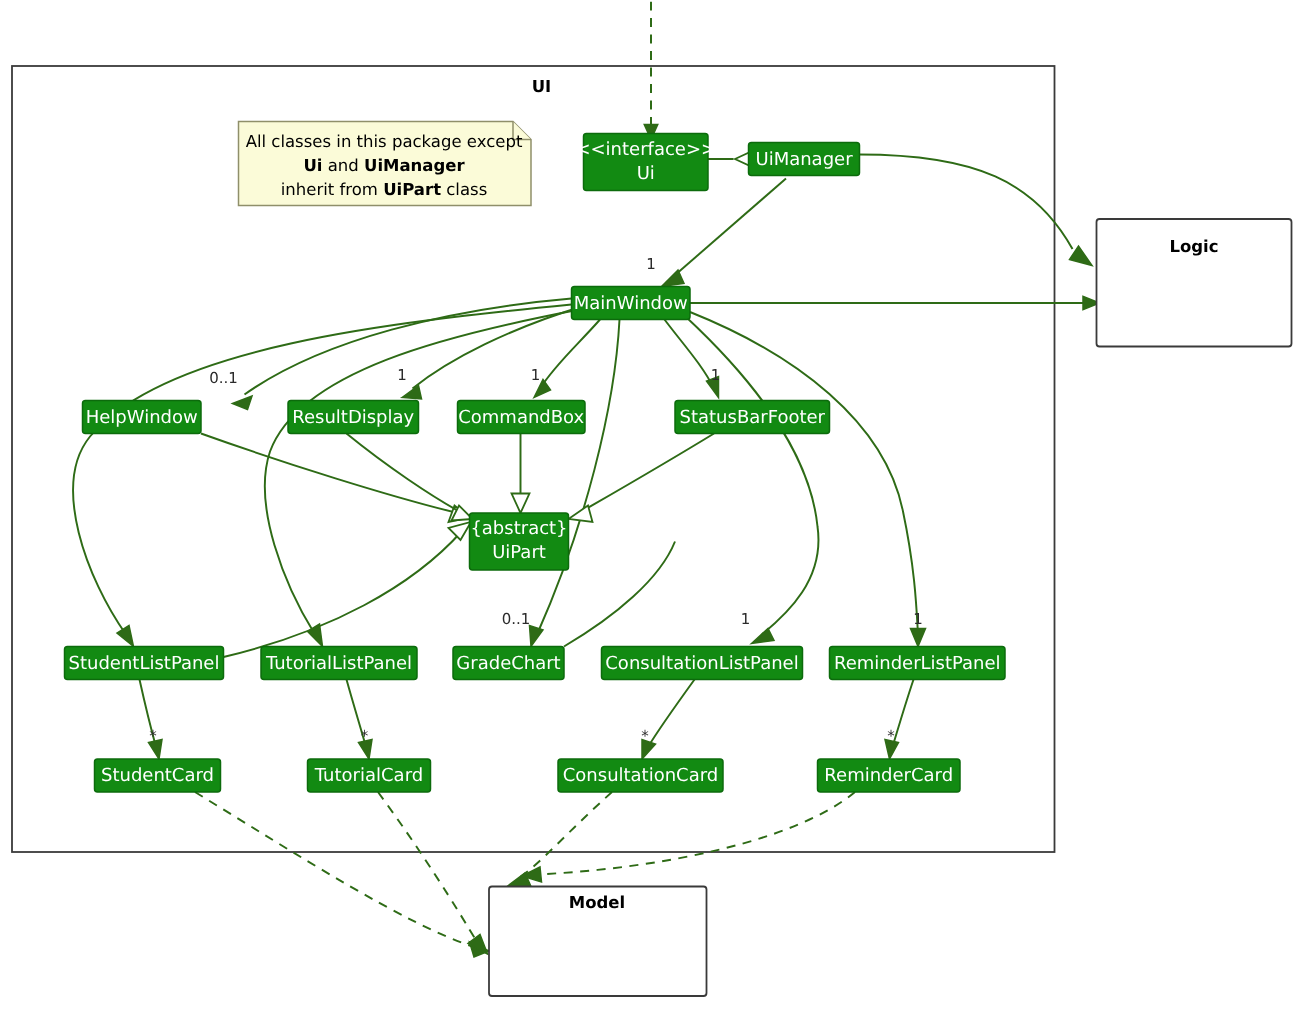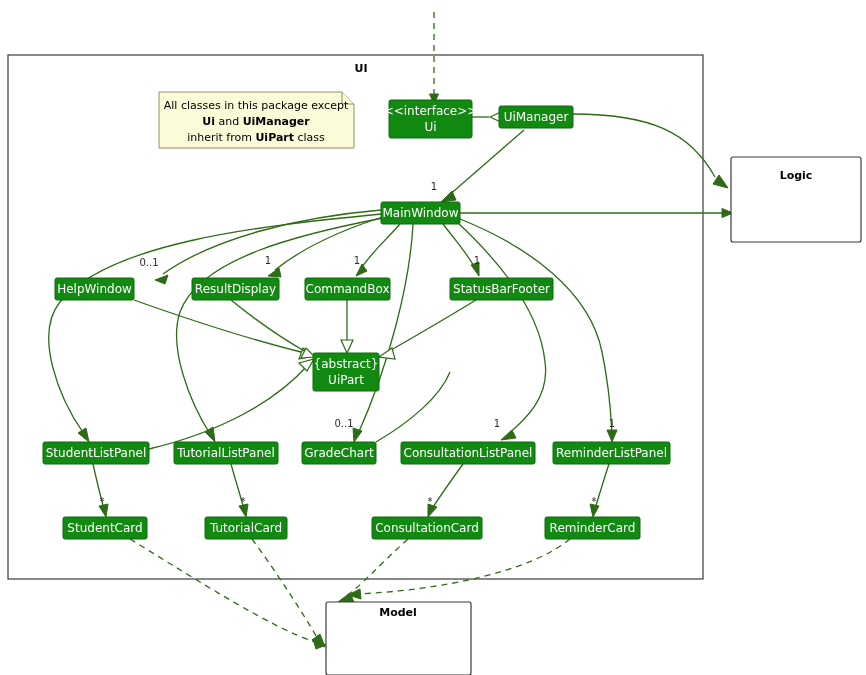--- a/index.html
+++ b/index.html
@@ -10,21 +10,21 @@
   body {
     width: 866px;
     height: 675px;
     font-family: "DejaVu Sans", "Liberation Sans", sans-serif;
     overflow: hidden;
     position: relative;
   }
   #diagram-root {
     position: absolute;
     left: 0;
-    top: 12px;
+    top: 1px;
     width: 866px;
     height: 537px;
   }
   svg.canvas {
     position: absolute;
     left: 0;
     top: 0;
     width: 866px;
     height: 675px;
   }

